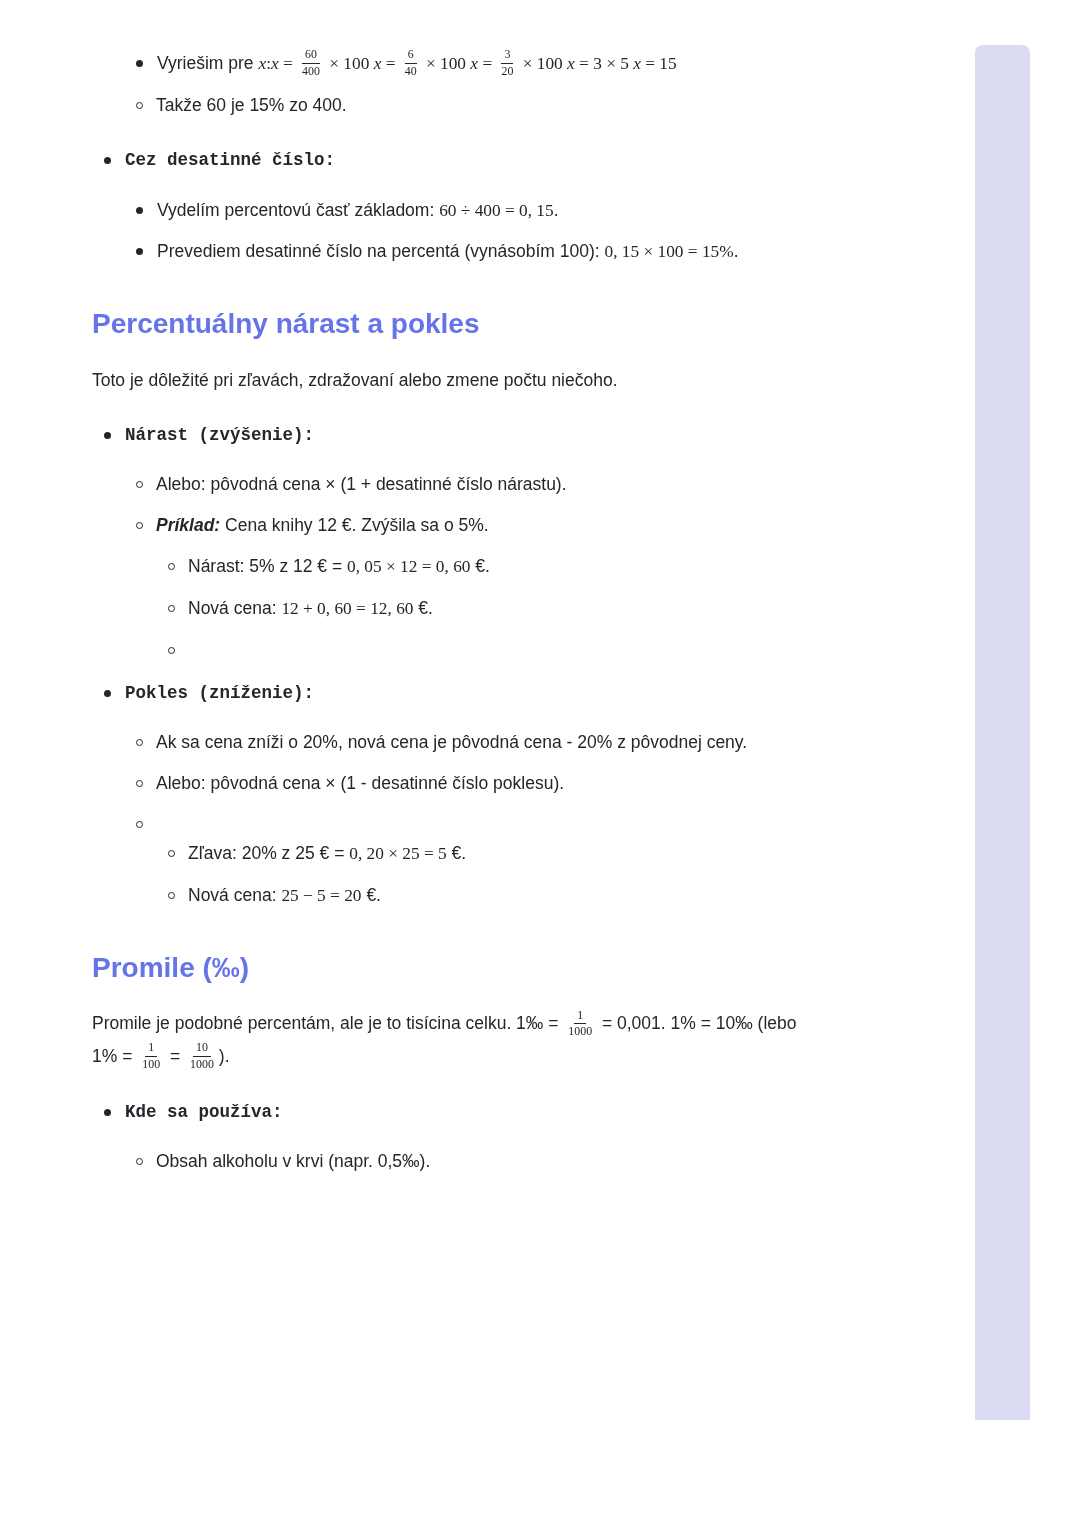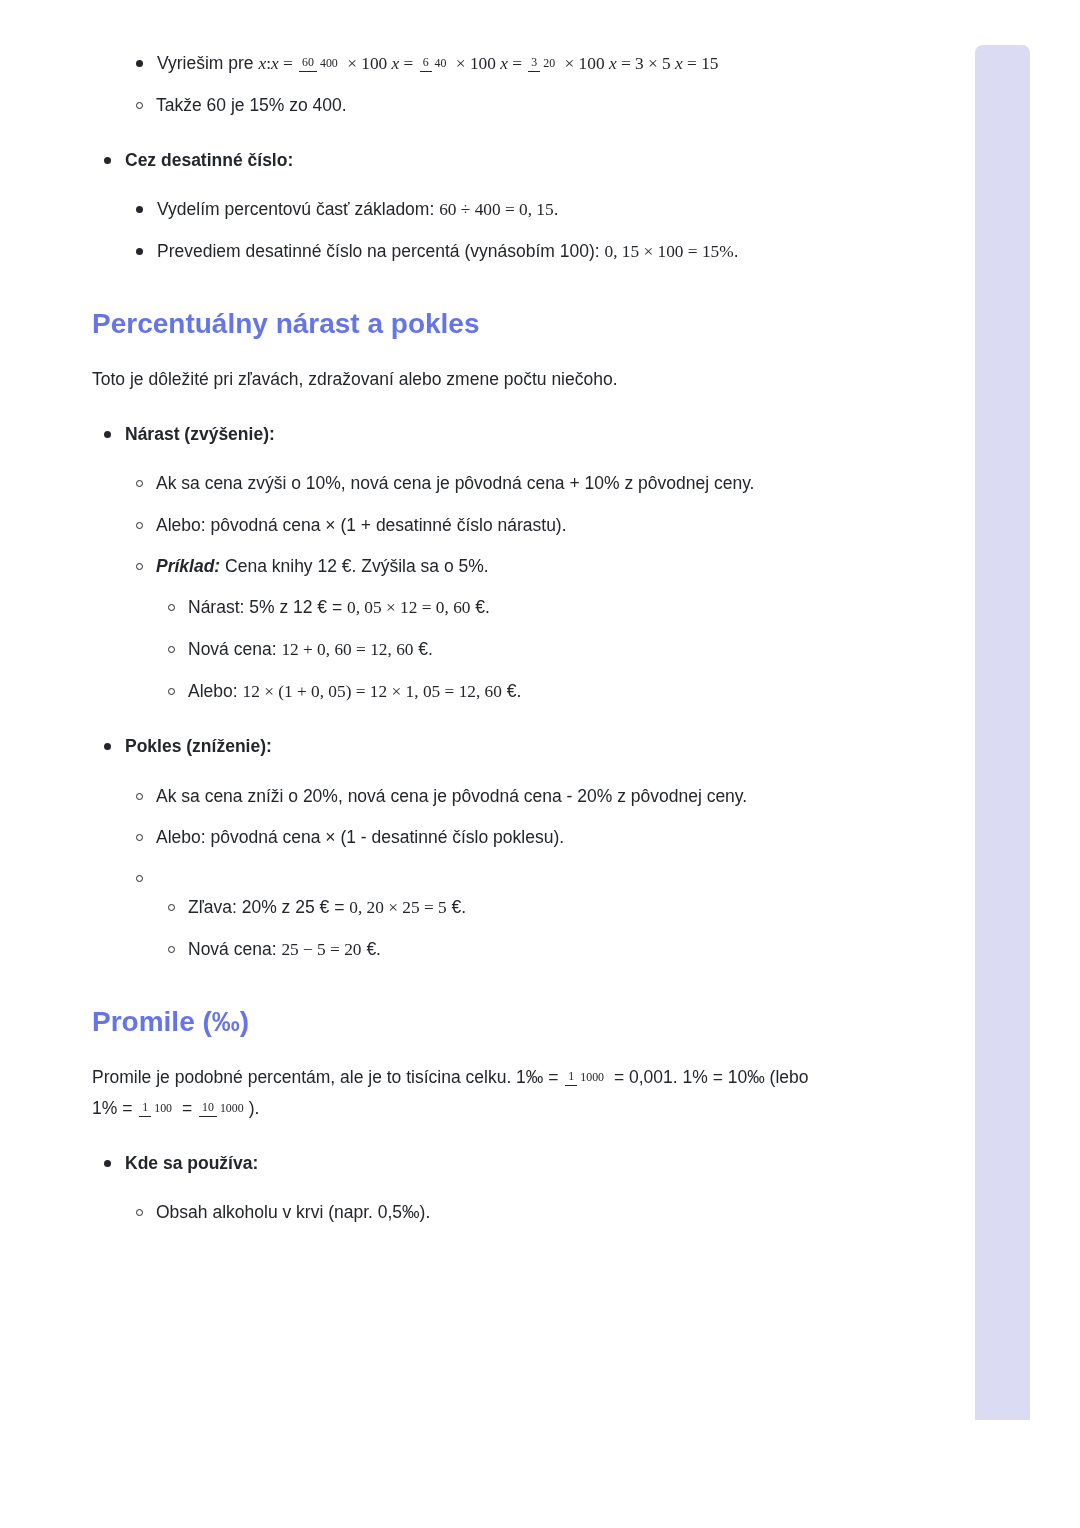--- a/index.html
+++ b/index.html
@@ -18,31 +18,31 @@
   .h2{
     color:var(--accent,#6574e8);
     font-size:28px;font-weight:700;line-height:1.3;
     margin:38px 0 22px 0;
   }
   .p{margin:0 0 22px 0;}
   .li{display:flex;margin:0 0 10px 0;}
   .li.l1{padding-left:12px;}
   .li.l2{padding-left:44px;}
   .li.l3{padding-left:76px;text-align:right;}
-  .li.spaced{margin-top:24px;margin-bottom:18px;}
+  .li.spaced{margin-top:24px;margin-bottom:18px;font-family:Liberation Mono, monospace;}
   .li.bold .text{font-weight:700;}
   .text{min-width:0;}
   .marker{flex:0 0 auto;border-radius:50%;}
   .marker.disc{width:7px;height:7px;background:#23262b;margin:12px 14px 0 0;}
   .marker.circle{width:5px;height:5px;border:1.5px solid #23262b;margin:12px 13px 0 0;}
   .math{font-family:"Liberation Serif","DejaVu Serif",serif;font-size:0.99em;}
   .math.mi{font-style:italic;}
   .ital{font-style:italic;font-weight:bold;}
   .frac{
-    display:inline-flex;flex-direction:row;align-items:center;
+    display:inline-flex;flex-direction:column;align-items:center;
     vertical-align:middle;
     font-family:"Liberation Serif","DejaVu Serif",serif;
     font-size:0.68em;line-height:1.3;margin:0 2px;
     transform:translateY(-1px);
   }
   .frac .num{border-bottom:1.2px solid currentColor;padding:0 3px;}
   .frac .den{padding:0 3px;}
   .scrollbar{
     position:absolute;top:45px;right:50px;width:55px;height:1460px;
     background:var(--scrollbar,#dbdbf3);border-radius:8px;
@@ -87,41 +87,36 @@
         <div class="text"><span class="txt">Prevediem desatinné číslo na percentá (vynásobím 100): </span><span class="math">0, 15 × 100 = 15%</span><span class="txt">.</span></div>
       </div>
       <div class="h2">Percentuálny nárast a pokles</div>
       <div class="p"><span class="txt">Toto je dôležité pri zľavách, zdražovaní alebo zmene počtu niečoho.</span></div>
       <div class="li l1 bold spaced">
         <span class="marker disc"></span>
         <div class="text"><span class="txt">Nárast (zvýšenie):</span></div>
       </div>
       <div class="li l2">
         <span class="marker circle"></span>
-        <div class="text"><span class="txt">Ak sa cena zvýši o 10%, nová cena je pôvodná cena + 10% z pôvodnej ceny.</span></div>
-      </div>
-      <div class="li l2">
-        <span class="marker circle"></span>
         <div class="text"><span class="txt">Alebo: pôvodná cena × (1 + desatinné číslo nárastu).</span></div>
       </div>
       <div class="li l2">
         <span class="marker circle"></span>
         <div class="text"><span class="ital">Príklad:</span><span class="txt"> Cena knihy 12 €. Zvýšila sa o 5%.</span></div>
       </div>
       <div class="li l3">
         <span class="marker circle"></span>
         <div class="text"><span class="txt">Nárast: 5% z 12 € = </span><span class="math">0, 05 × 12 = 0, 60</span><span class="txt"> €.</span></div>
       </div>
       <div class="li l3">
         <span class="marker circle"></span>
         <div class="text"><span class="txt">Nová cena: </span><span class="math">12 + 0, 60 = 12, 60</span><span class="txt"> €.</span></div>
       </div>
       <div class="li l3">
         <span class="marker circle"></span>
-        <div class="text"><span class="txt">Alebo: </span><span class="math">12 × (1 + 0, 05) = 12 × 1, 05 = 12, 60</span><span class="txt"> €.</span></div>
       </div>
       <div class="li l1 bold spaced">
         <span class="marker disc"></span>
         <div class="text"><span class="txt">Pokles (zníženie):</span></div>
       </div>
       <div class="li l2">
         <span class="marker circle"></span>
         <div class="text"><span class="txt">Ak sa cena zníži o 20%, nová cena je pôvodná cena - 20% z pôvodnej ceny.</span></div>
       </div>
       <div class="li l2">

